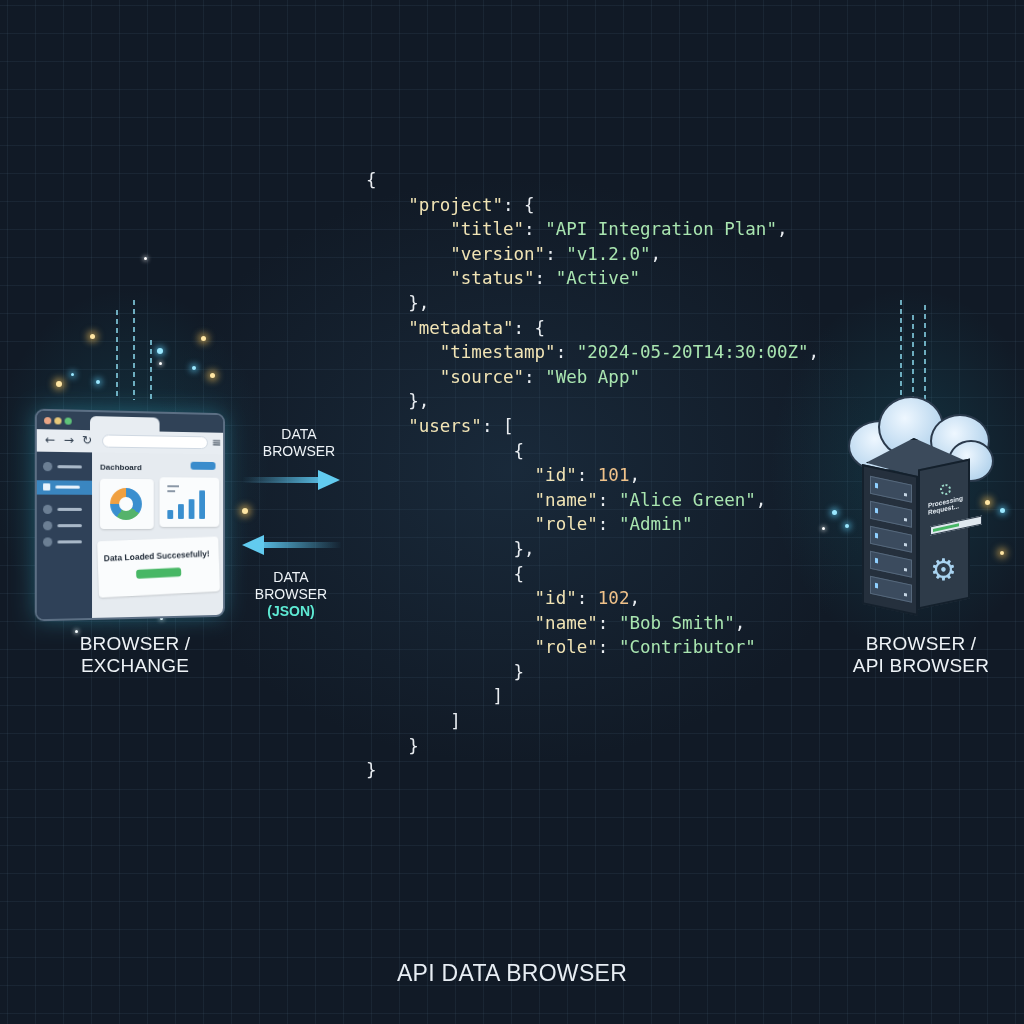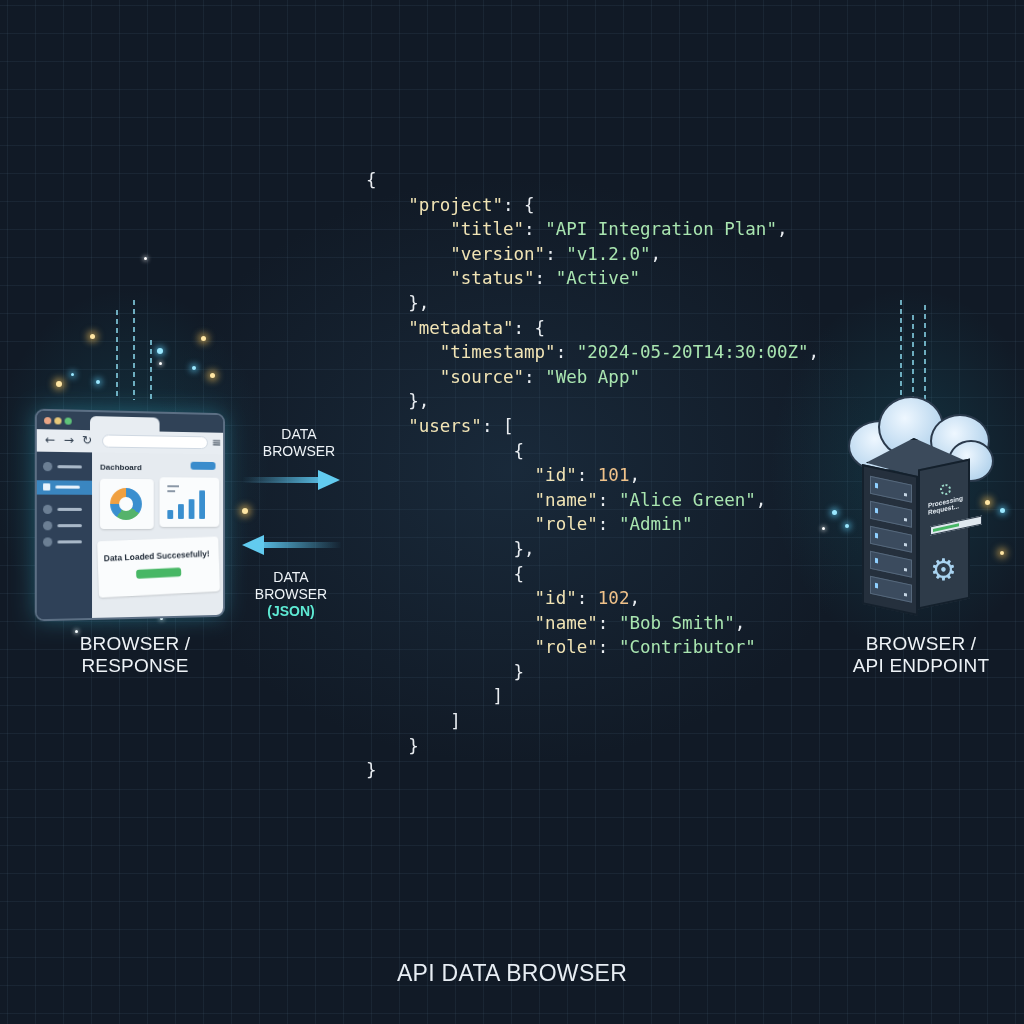--- a/index.html
+++ b/index.html
@@ -182,21 +182,21 @@
     </div>
     <div class="card" style="left:6px;top:86px;width:124px;height:56px;transform:rotate(-2deg);">
       <span class="success-text">Data Loaded Succesefully!</span>
       <div class="success-btn"></div>
     </div>
   </div>
 </div>
 
 <div class="label node-label" style="left:60px;top:633px;width:150px;">
   <div>BROWSER /</div>
-  <div>RESPONSE</div>
+  <div>EXCHANGE</div>
 </div>
 
 <div class="label flow-label" style="left:244px;top:426px;width:110px;">
   <div>DATA</div>
   <div>BROWSER</div>
 </div>
 <div class="arrow" style="left:242px;top:470px;width:100px;">
   <div class="shaft" style="left:0;width:78px;background:linear-gradient(90deg, rgba(92,198,238,0) 0%, rgba(92,198,238,0.9) 100%);"></div>
   <div class="head" style="left:76px;border-left:22px solid #62cbef;"></div>
 </div>
@@ -245,16 +245,16 @@
   <div class="srv-text">
     <div>Processing</div>
     <div>Request...</div>
   </div>
   <div class="progress"></div>
   <div class="gear" style="left:930px;top:552px;">⚙</div>
 </div>
 
 <div class="label node-label" style="left:838px;top:633px;width:166px;">
   <div>BROWSER /</div>
-  <div>API ENDPOINT</div>
+  <div>API BROWSER</div>
 </div>
 
 <div class="footer-title">API DATA BROWSER</div>
 
 </body></html>

